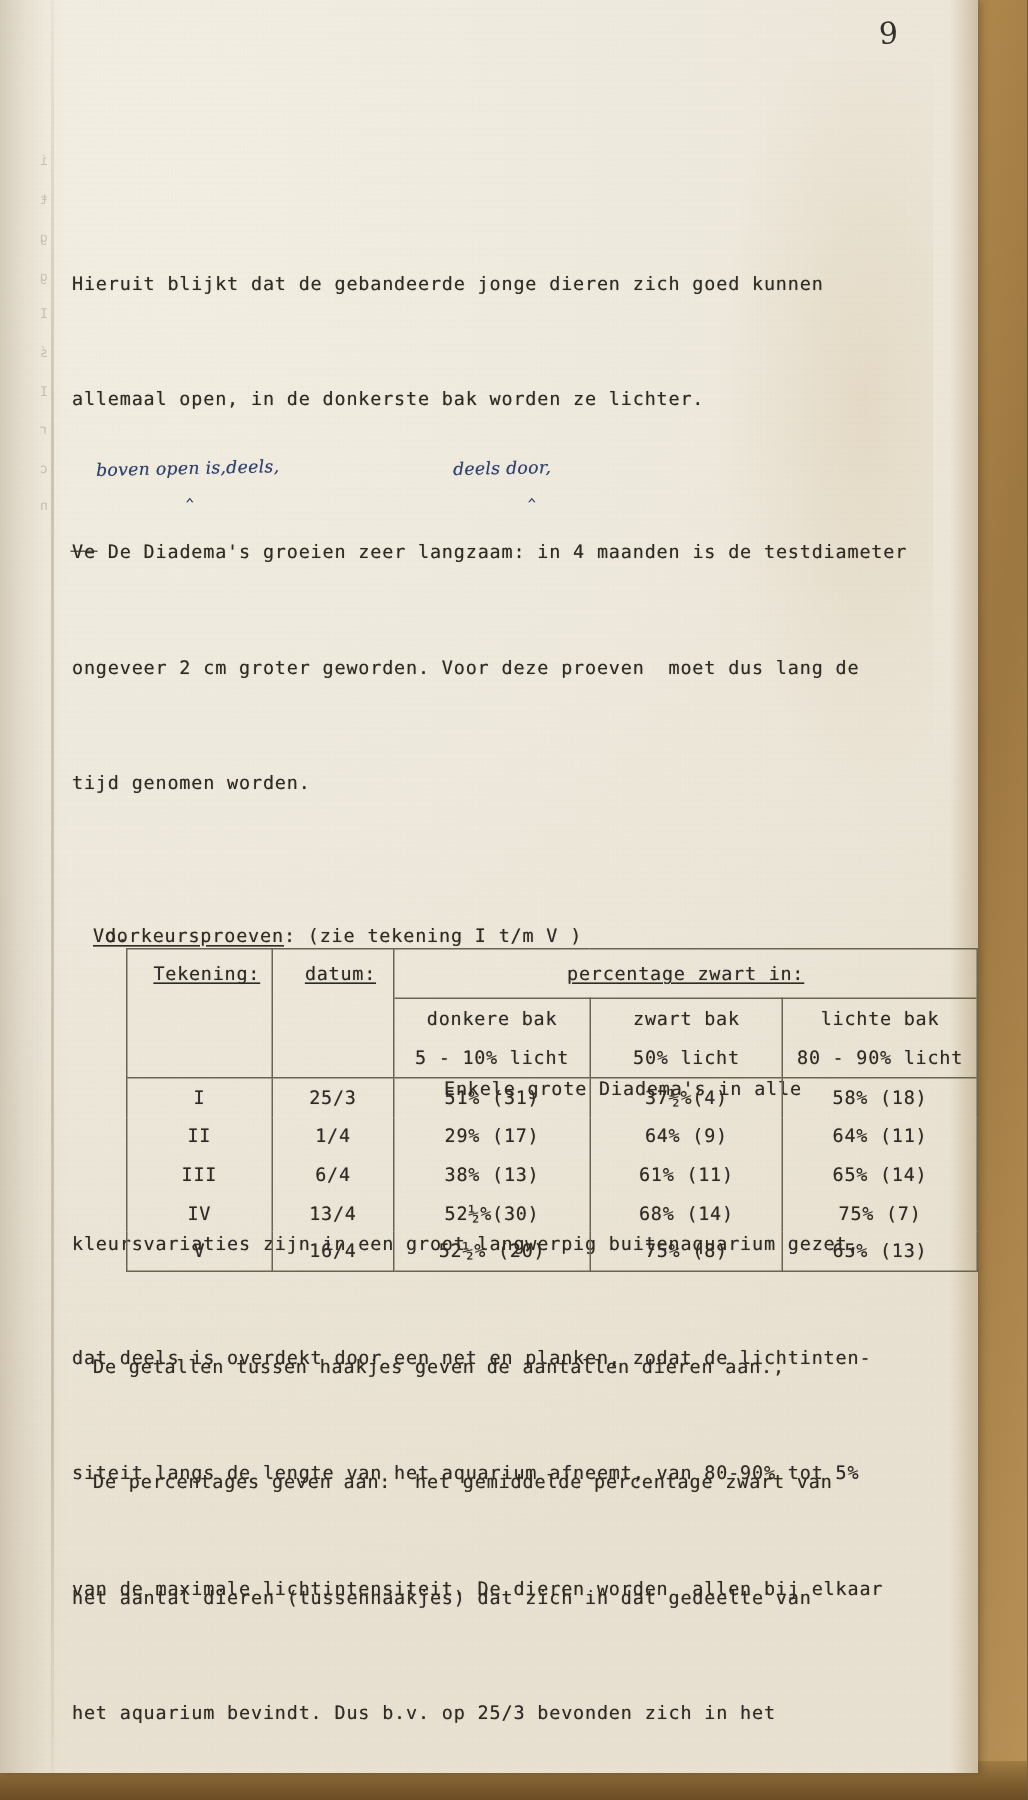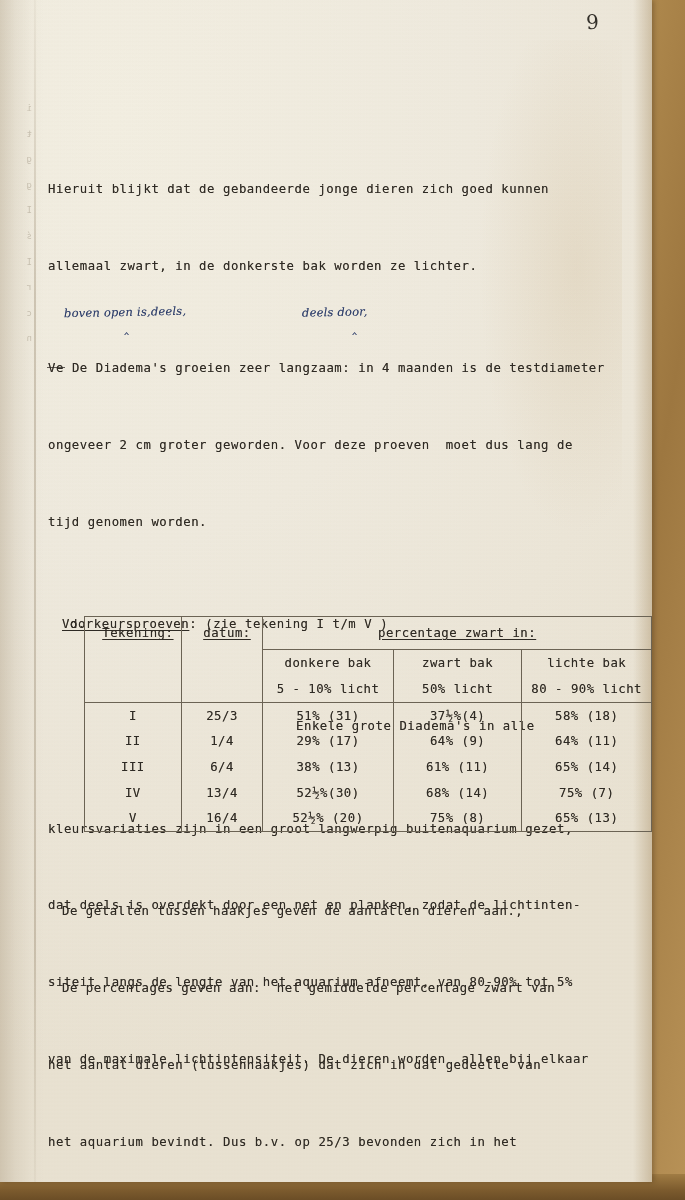--- a/index.html
+++ b/index.html
@@ -179,21 +179,21 @@
     font-family: "DejaVu Serif", serif;
     font-size: 20px;
     color: #33302a;
     transform: rotate(-3deg);
   }
 
   
   .tbl-wrap {
     position: absolute;
     left: 40px;
-    top: 616px;
+    top: 632px;
     width: 568px;
     padding-left: 44px;
   }
   table.data {
     border-collapse: collapse;
     width: 100%;
     color: #2e2a24;
     font-family: "DejaVu Sans Mono", monospace;
     font-size: 12.3px;
     letter-spacing: .5px;
@@ -255,21 +255,21 @@
 I
 r
 c
 n</div>
 
     <div class="pagenum">9</div>
 
     <div class="typed">
 
       <div class="ln">Hieruit blijkt dat de gebandeerde jonge dieren zich goed kunnen</div>
-      <div class="ln">allemaal zwart, in de donkerste bak worden ze lichter.</div>
+      <div class="ln">allemaal open, in de donkerste bak worden ze lichter.</div>
 
       <div class="ln"><span class="xout">Ve</span><span> De Diadema's groeien zeer langzaam: in 4 maanden is de testdiameter</span></div>
       <div class="ln">ongeveer 2 cm groter geworden. Voor deze proeven  moet dus lang de</div>
       <div class="ln">tijd genomen worden.</div>
 
       <div class="ln"><span class="marker">d.</span><span class="ind1 u">Voorkeursproeven</span><span>: (zie tekening I t/m V )</span></div>
 
       <div class="ln"><span class="ind-center">Enkele grote Diadema's in alle</span></div>
 
       <div class="ln">kleursvariaties zijn in een groot langwerpig buitenaquarium gezet,</div>

